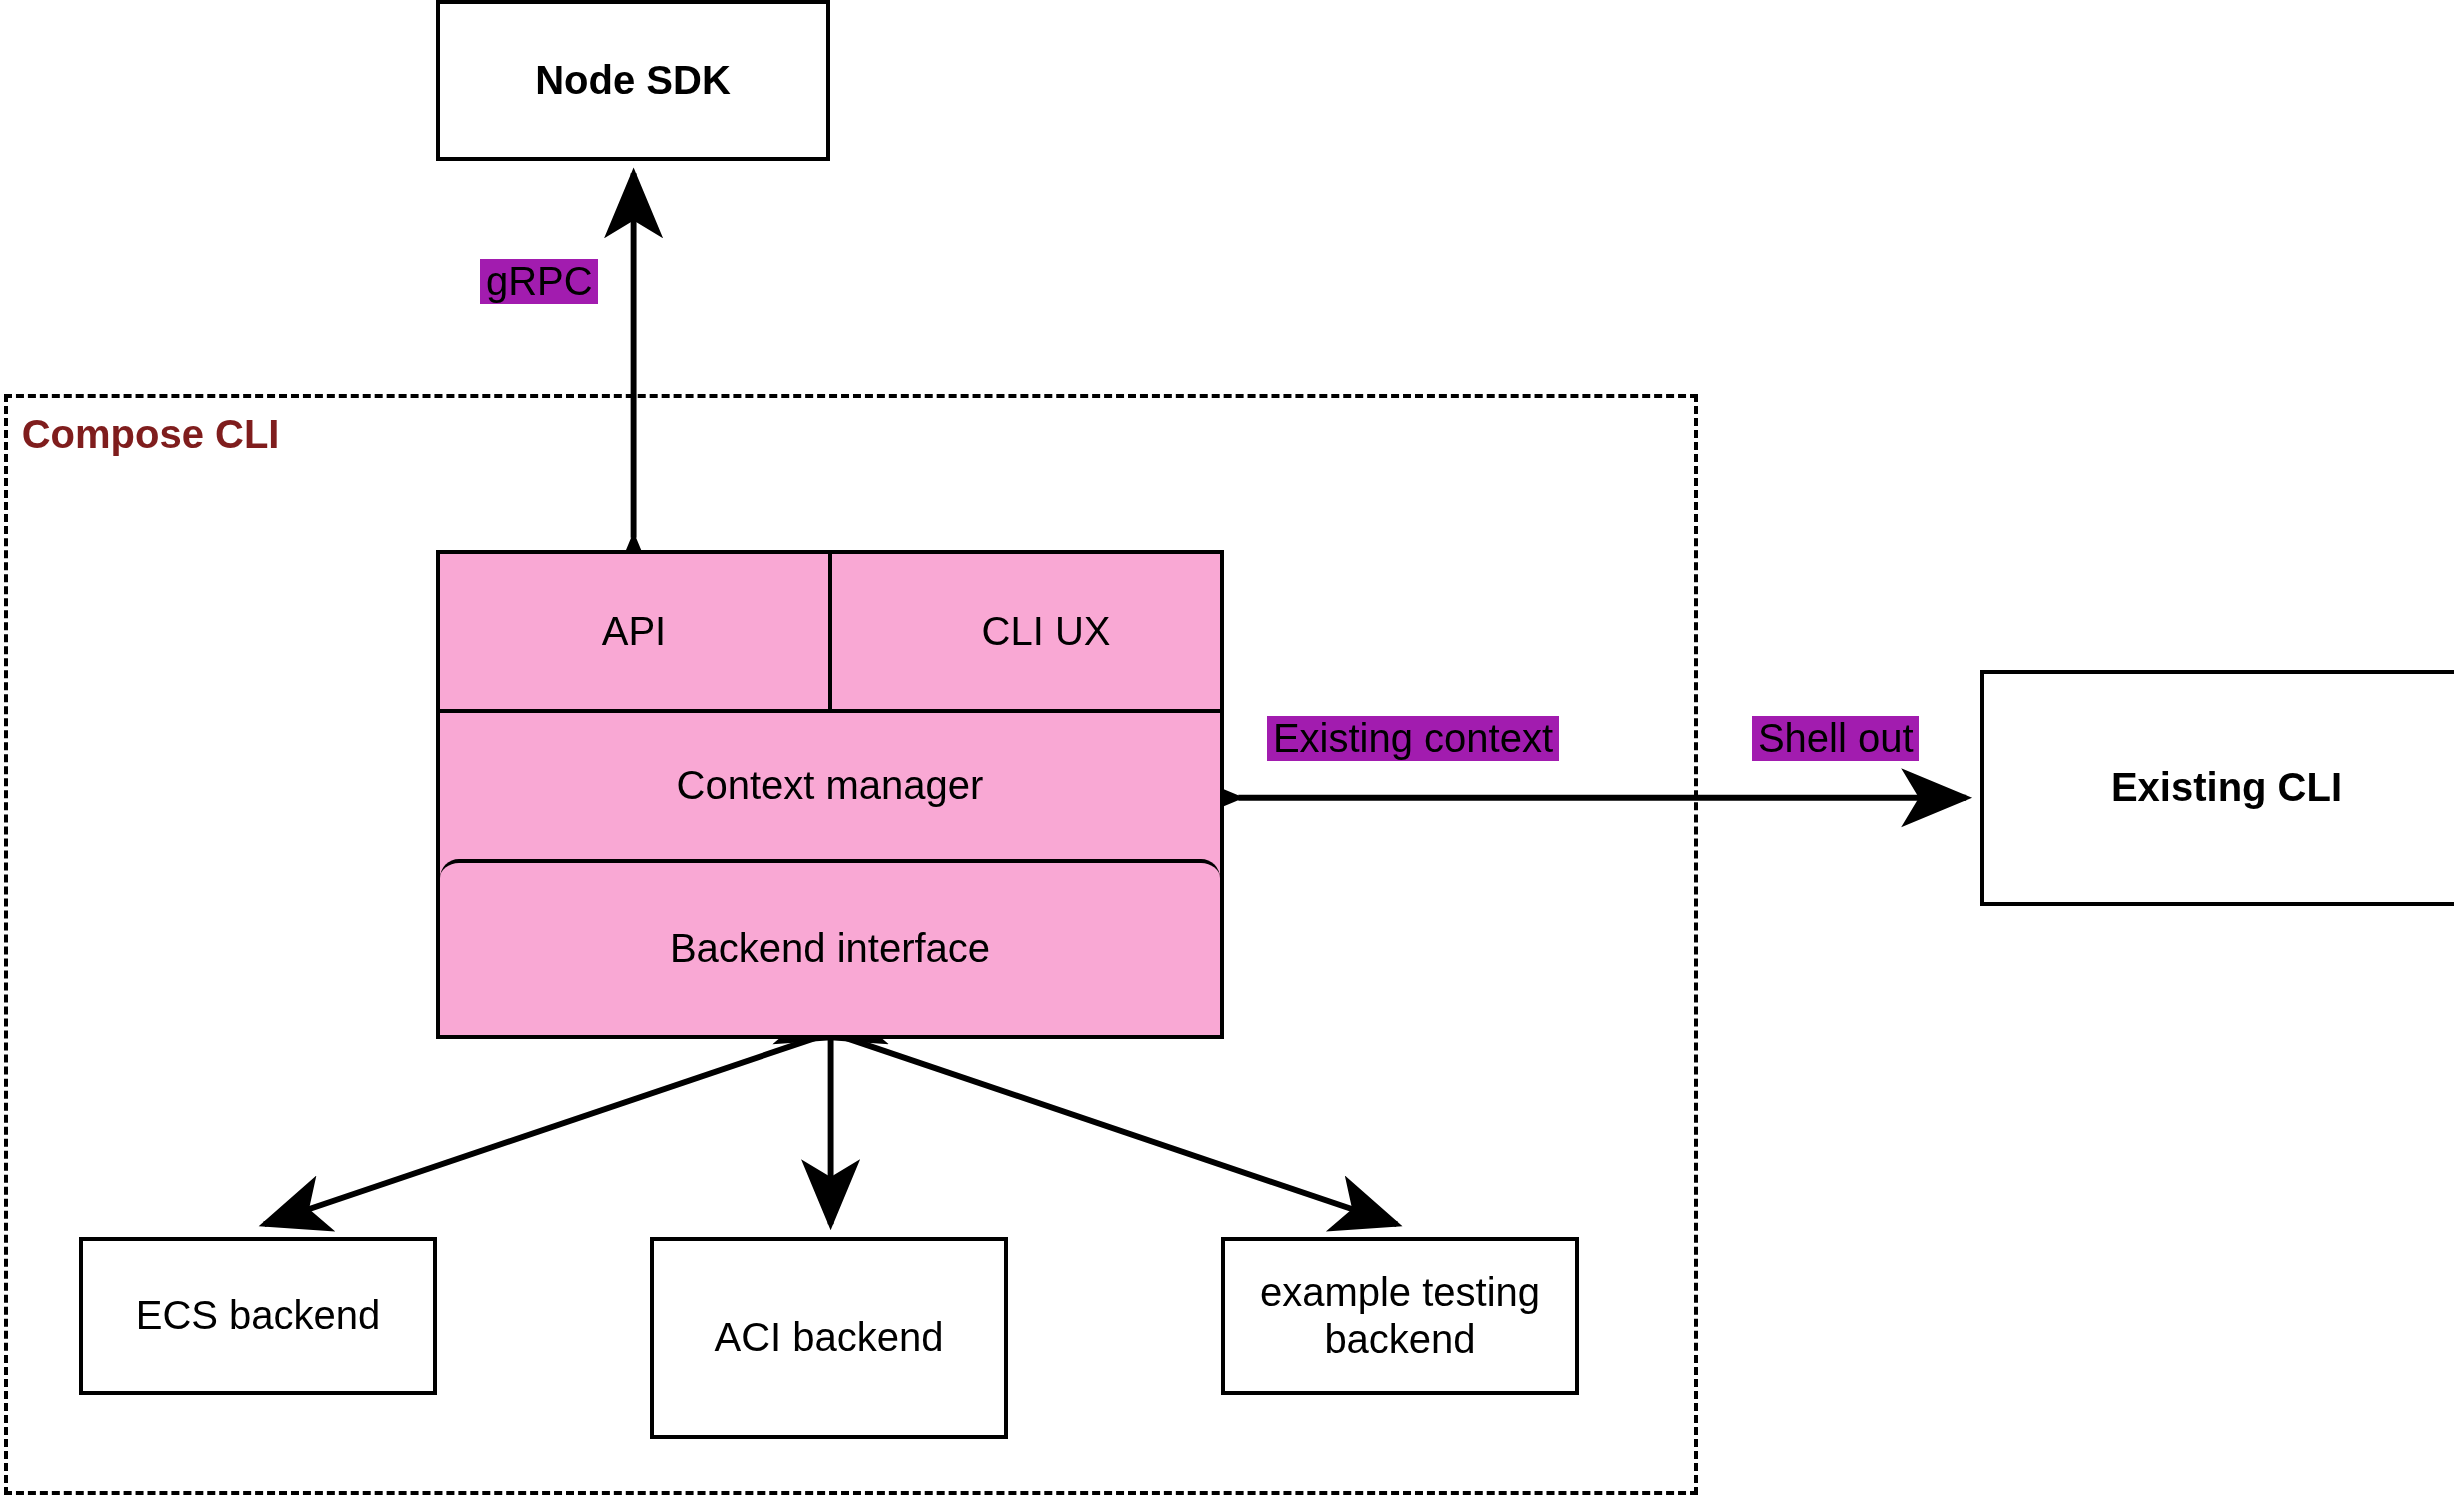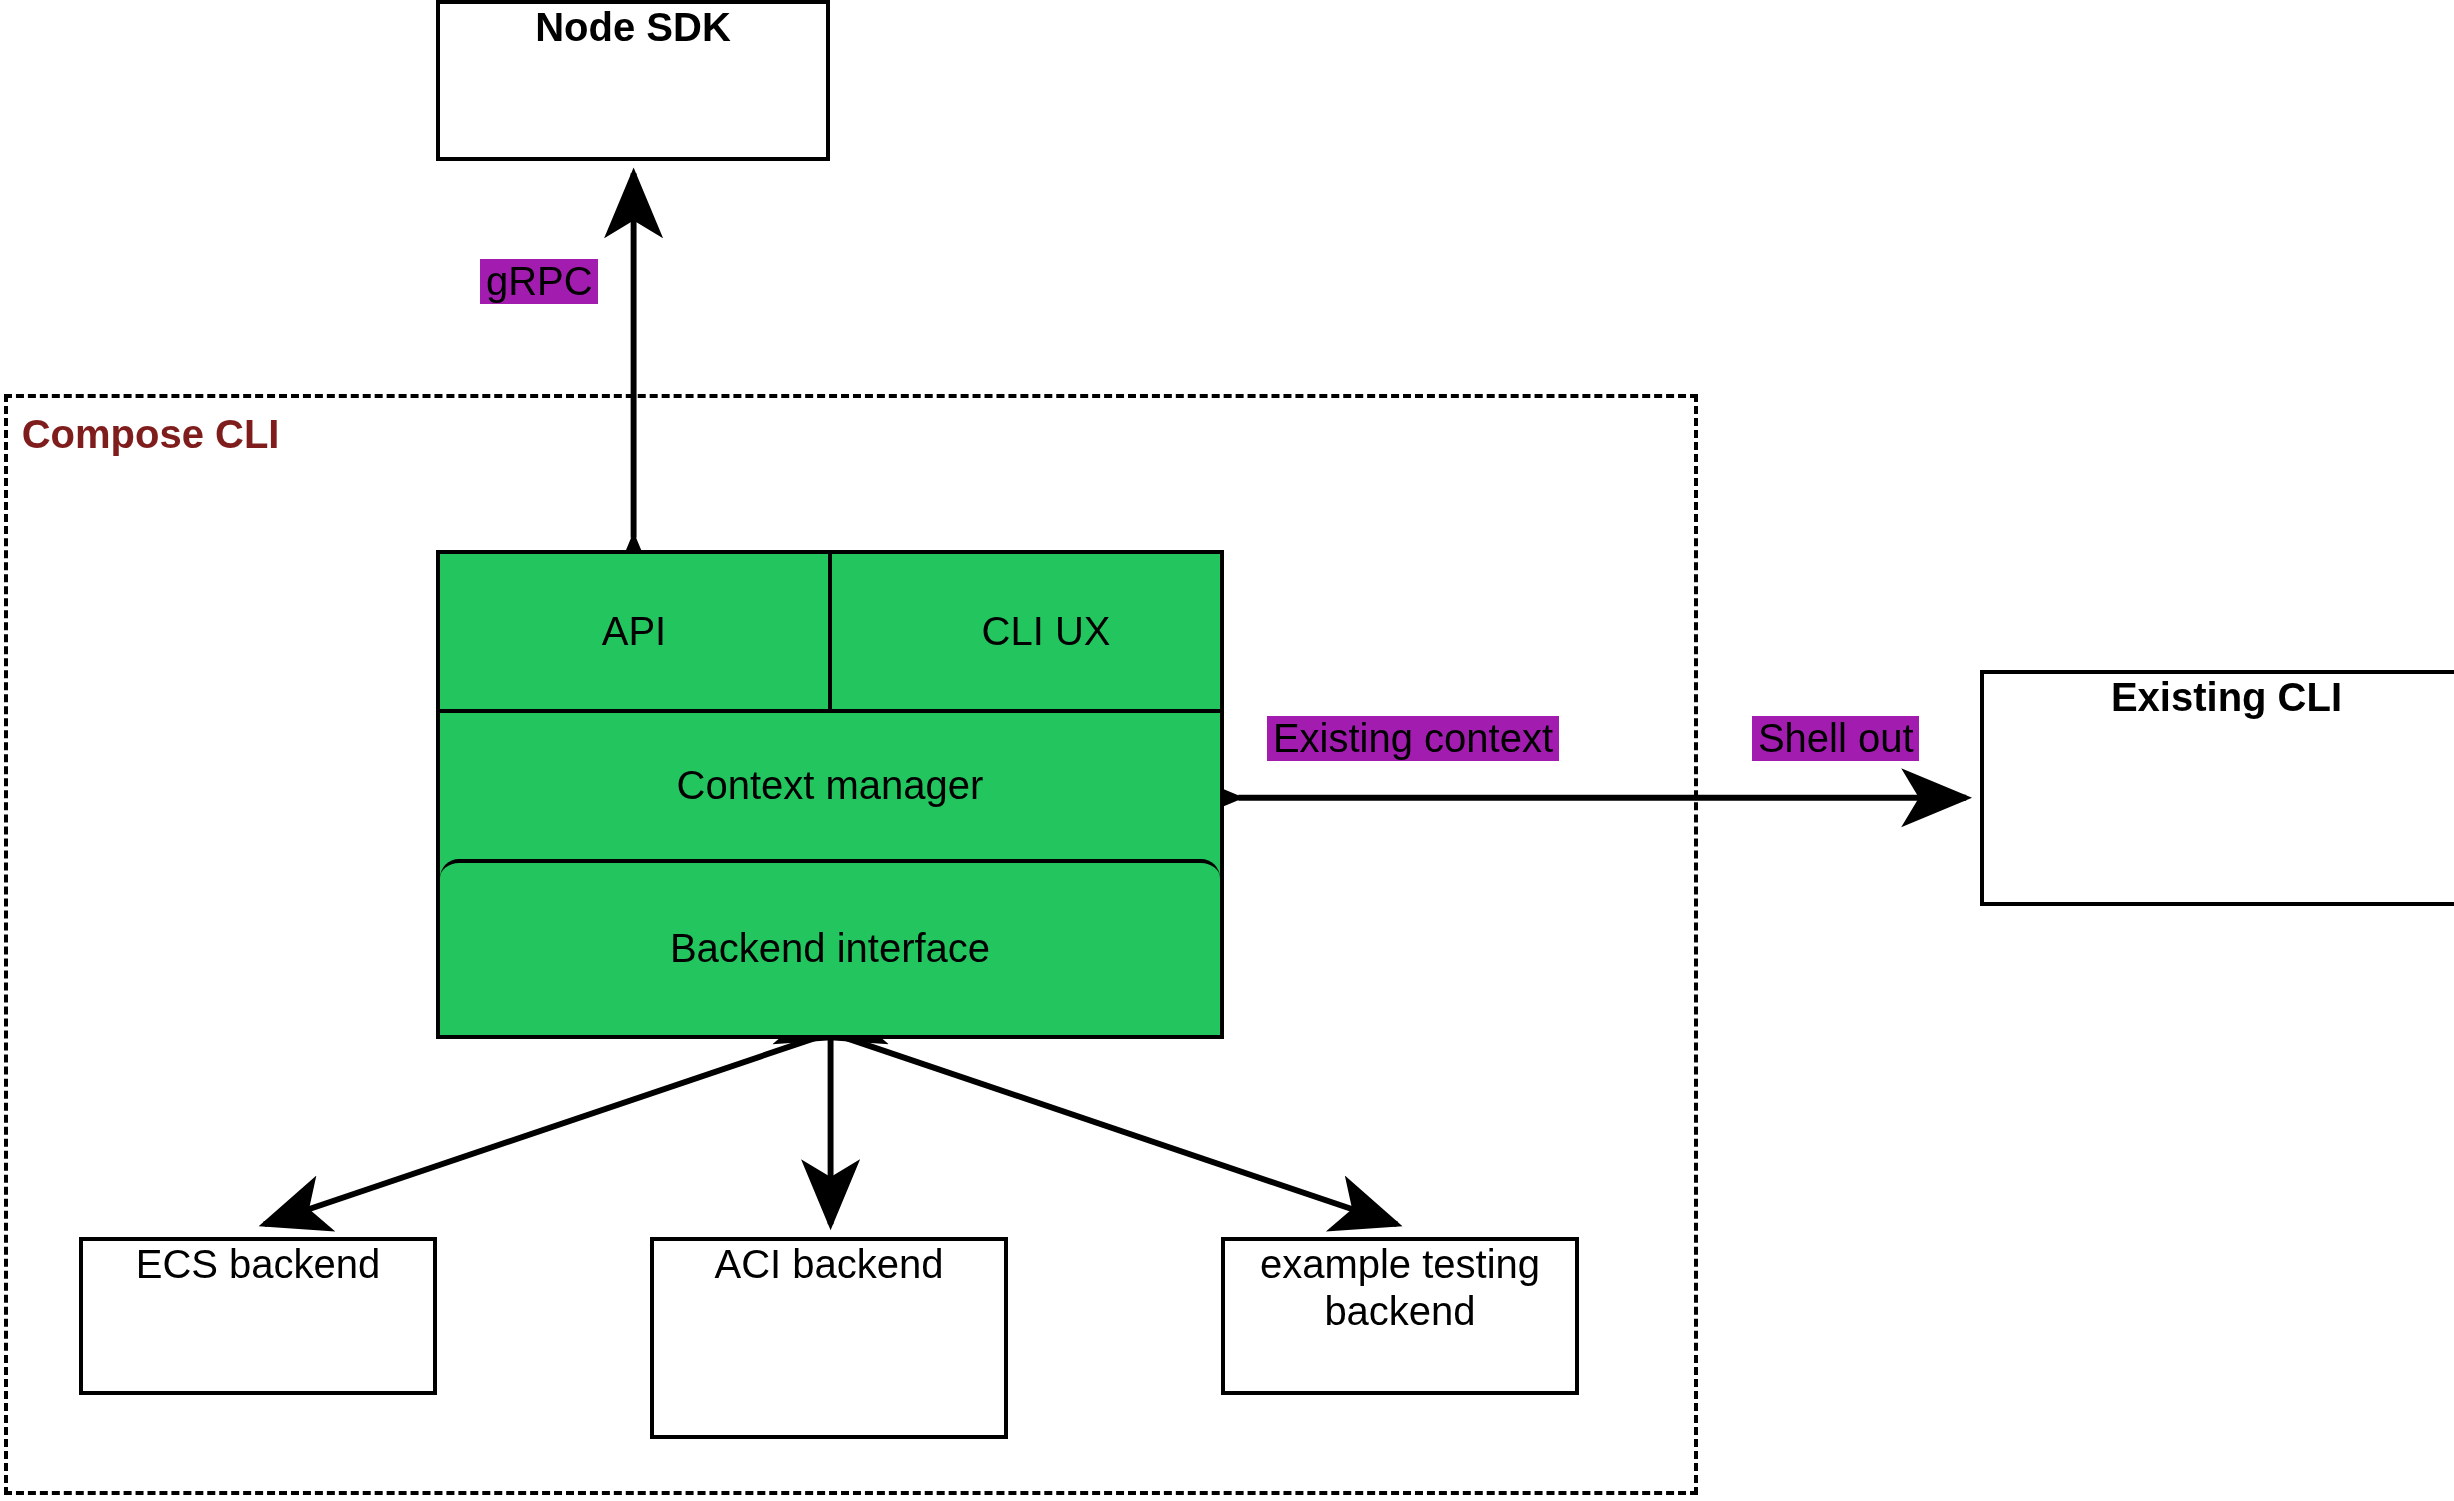--- a/index.html
+++ b/index.html
@@ -23,39 +23,40 @@
     width: 2455px;
     height: 1501px;
     pointer-events: none;
   }
   .node {
     position: absolute;
     box-sizing: border-box;
     border: 4.9px solid #000000;
     background: #ffffff;
     display: flex;
+    align-items: center;
     justify-content: center;
     text-align: center;
     color: #000000;
   }
   .node-label {
     font-size: 40px;
     line-height: 1.18;
     font-weight: 400;
     color: #000000;
     white-space: pre-line;
   }
   .node-label.bold {
     font-weight: 700;
   }
   .stack {
     position: absolute;
     box-sizing: border-box;
     border: 4.9px solid #000000;
-    background: #22c55e;
+    background: #f9a8d4;
     display: flex;
     flex-direction: column;
   }
   .stack-row {
     display: flex;
     flex-direction: row;
     box-sizing: border-box;
     flex: 0 0 auto;
   }
   .stack-row + .stack-row {

